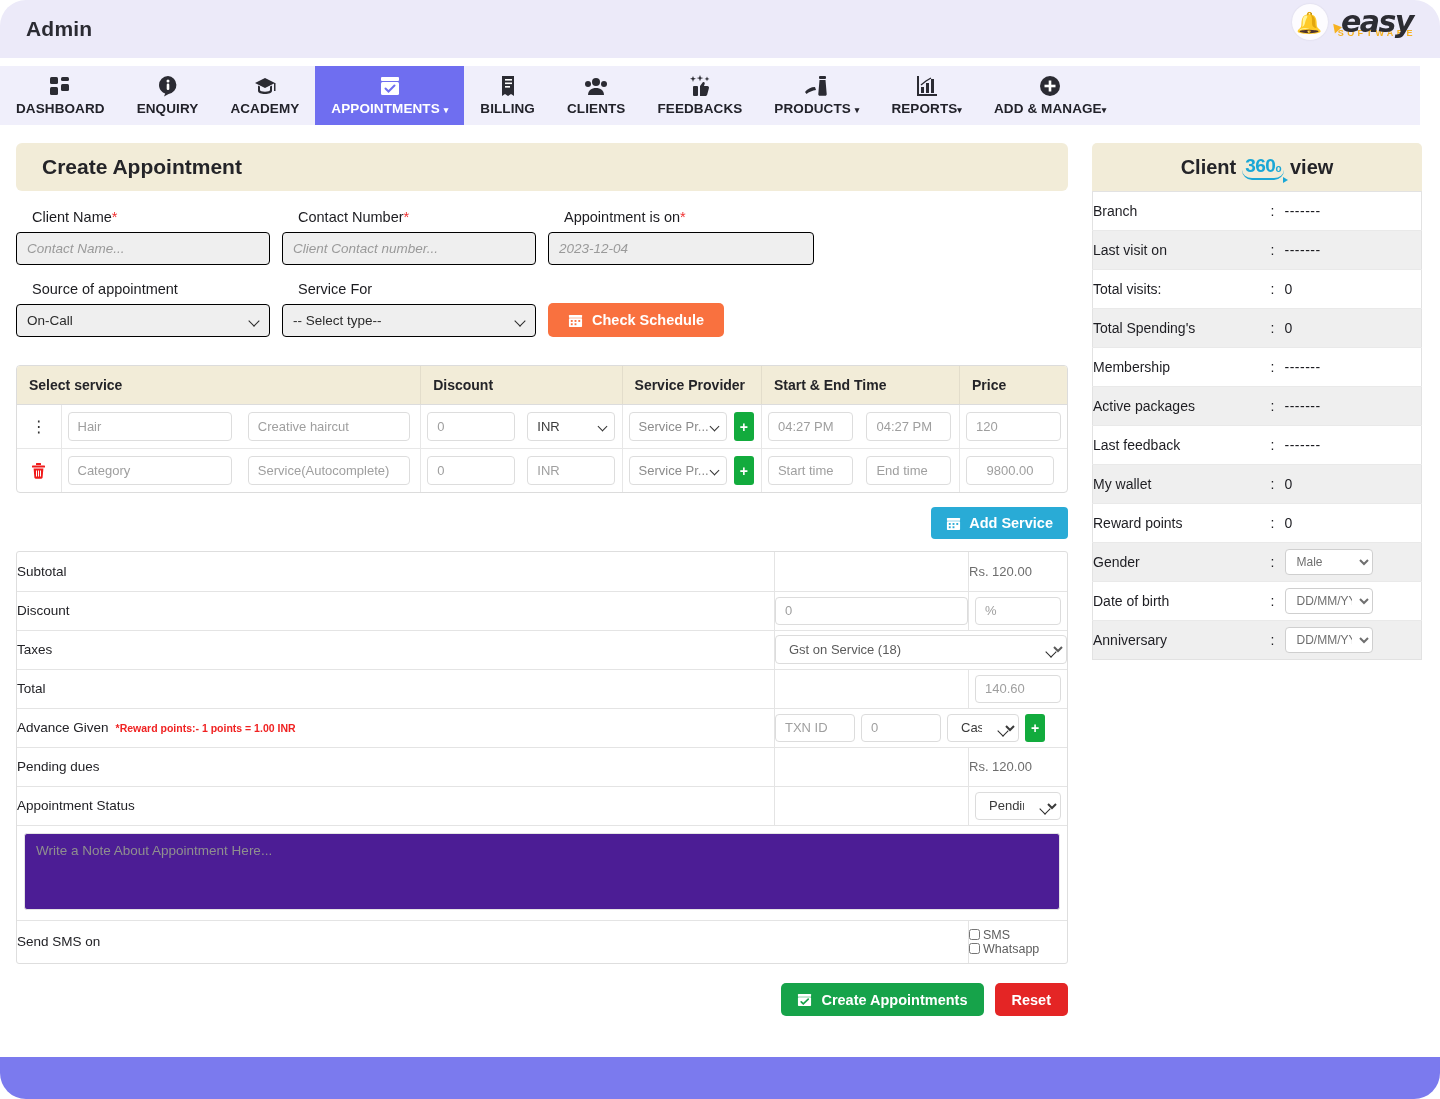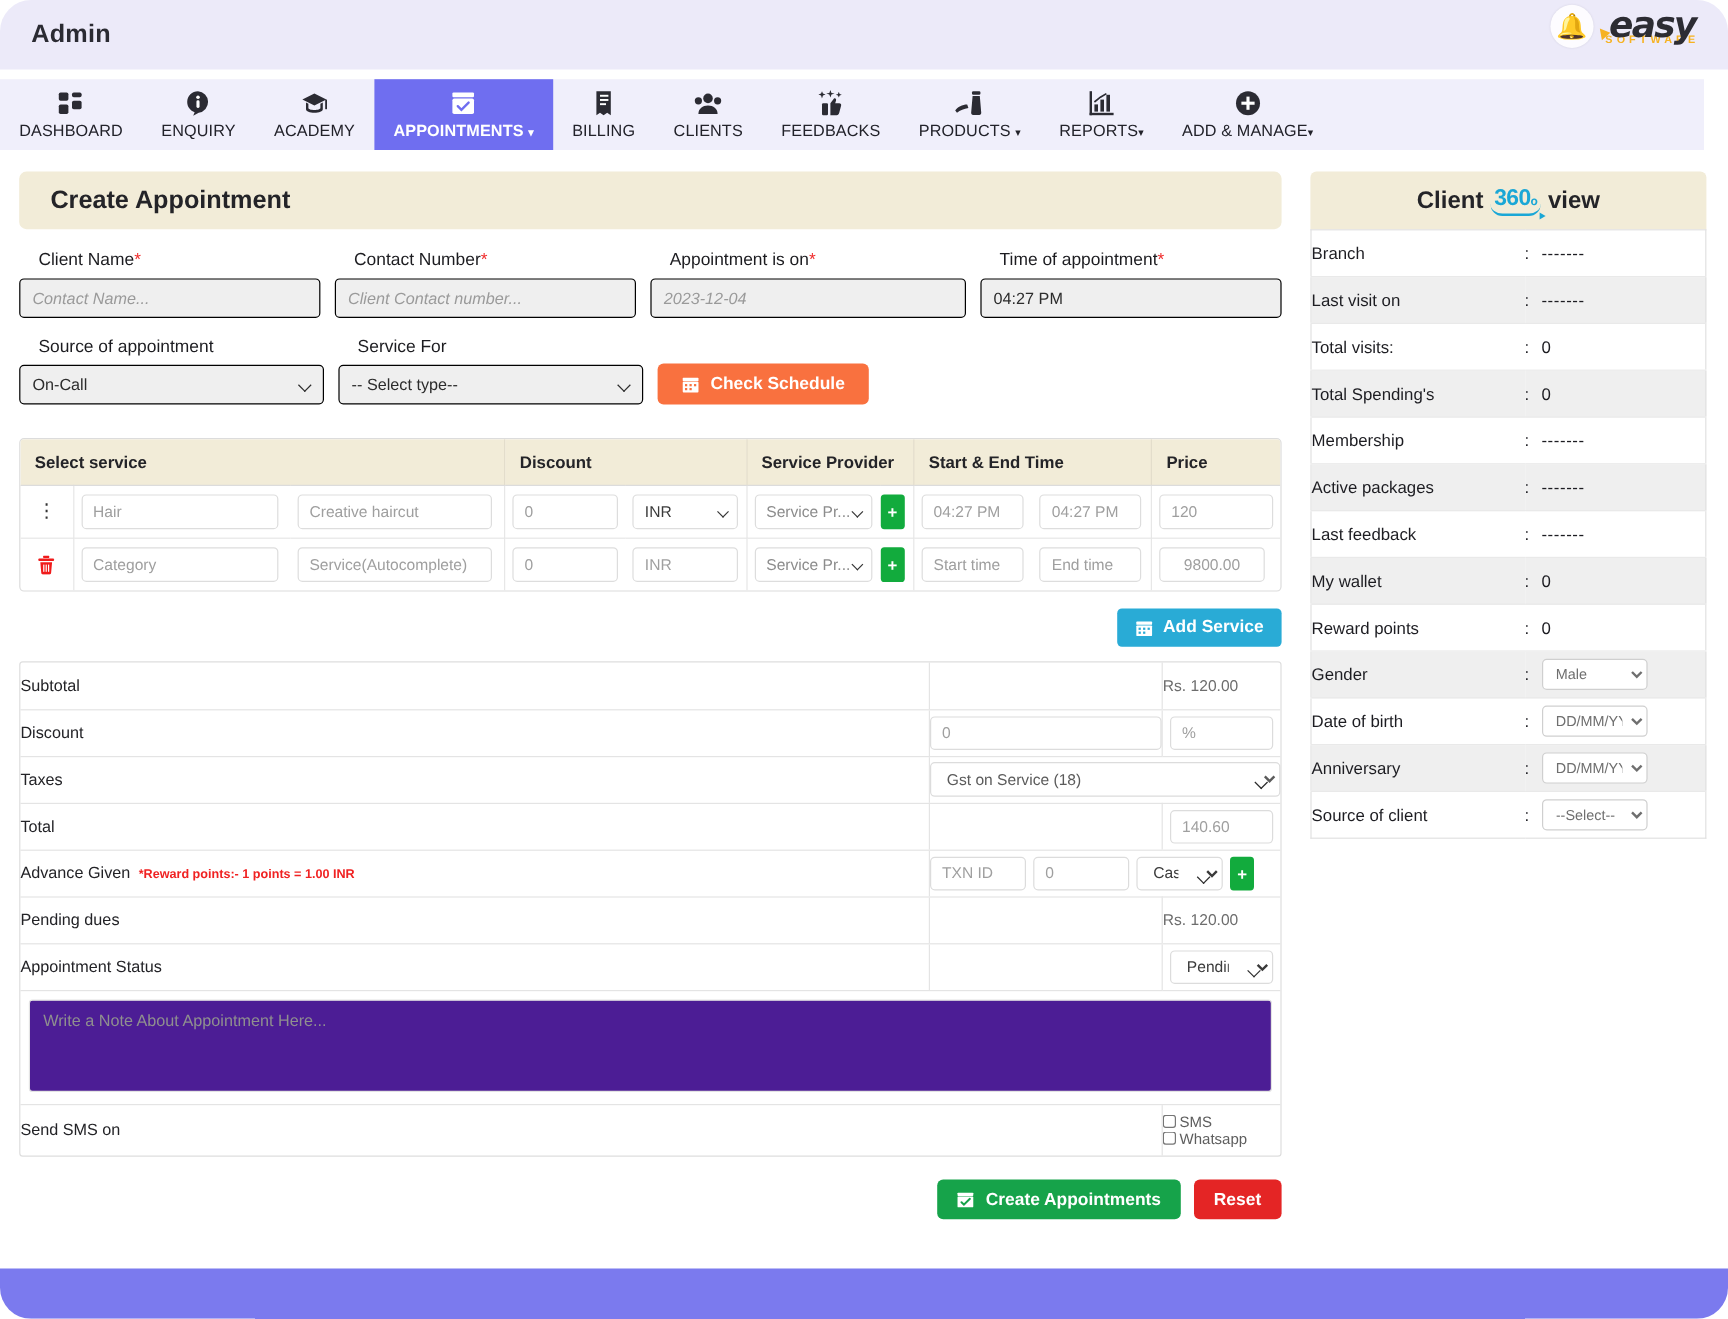--- a/index.html
+++ b/index.html
@@ -63,21 +63,21 @@
     background:#f0effb;
     display:flex; align-items:stretch;
   }
   .nav-item {
     display:flex; flex-direction:column; align-items:center; justify-content:center;
     gap:4px; padding:0 16px; cursor:pointer;
     color:#22222a;
   }
   .nav-item .ico { height:22px; display:flex; align-items:center; justify-content:center; }
   .nav-item .lbl {
-    font-size:13.5px; font-weight:400; letter-spacing:.1px; white-space:nowrap;
+    font-size:13.5px; font-weight:700; letter-spacing:.1px; white-space:nowrap;
   }
   .nav-item.active { background:#6f6ef0; color:#fff; }
   .nav-item.active .lbl { font-weight:600; }
   .caret { font-size:9px; }
 
   
   .main { position:absolute; left:16px; top:143px; width:1052px; }
   .panel-head {
     background:#f2ecd8; height:48px; border-radius:6px;
     display:flex; align-items:center; padding-left:26px;
@@ -400,24 +400,20 @@
         <div class="lab"><span>Client Name</span><span class="req">*</span></div>
         <input class="ctl" placeholder="Contact Name..." style="">
       </div>
       <div class="fld">
         <div class="lab"><span>Contact Number</span><span class="req">*</span></div>
         <input class="ctl" placeholder="Client Contact number..." style="">
       </div>
       <div class="fld" style="width:266px">
         <div class="lab"><span>Appointment is on</span><span class="req">*</span></div>
         <input class="ctl" placeholder="2023-12-04" style="">
-      </div>
-      <div class="fld">
-        <div class="lab"><span>Time of appointment</span><span class="req">*</span></div>
-        <input class="ctl" value="04:27 PM" style="">
       </div>
     </div>
 
     <div class="row2">
       <div class="fld">
         <div class="lab">Source of appointment</div>
         <div class="sel-wrap">
           <select class="ctl"><option>On-Call</option></select>
         </div>
       </div>
@@ -722,24 +718,18 @@
             <td class="scolon">:</td>
             <td class="sv">
           <select class="side-sel" style="width:88px"><option>DD/MM/YY</option></select></td>
           </tr>
         <tr class="alt">
             <td class="sk">Anniversary</td>
             <td class="scolon">:</td>
             <td class="sv">
           <select class="side-sel" style="width:88px"><option>DD/MM/YY</option></select></td>
           </tr>
-        <tr>
-            <td class="sk">Source of client</td>
-            <td class="scolon">:</td>
-            <td class="sv">
-          <select class="side-sel" style="width:88px"><option>--Select--</option></select></td>
-          </tr>
       </tbody>
     </table>
   </div>
 
   <div class="footer"></div>
 </div>
 
 </body></html>

